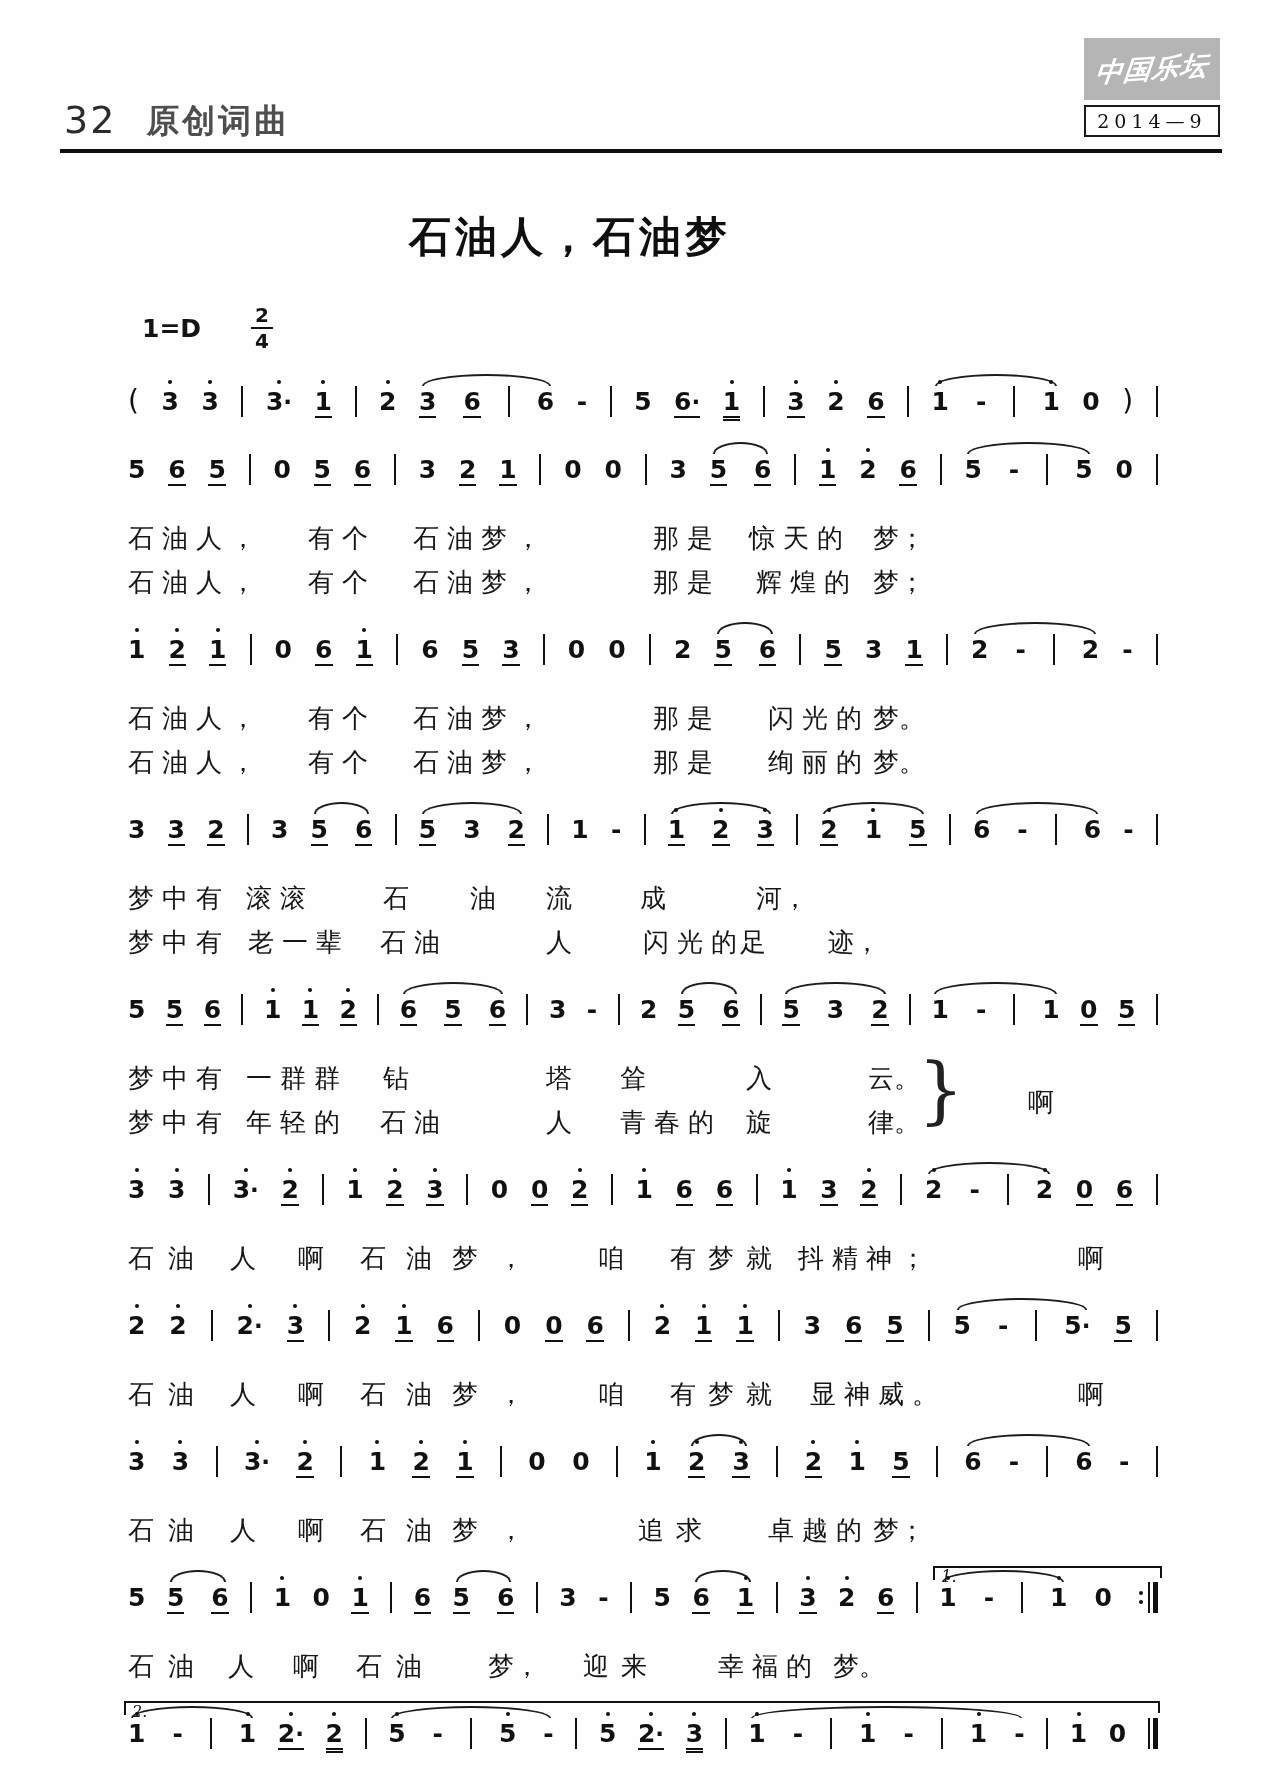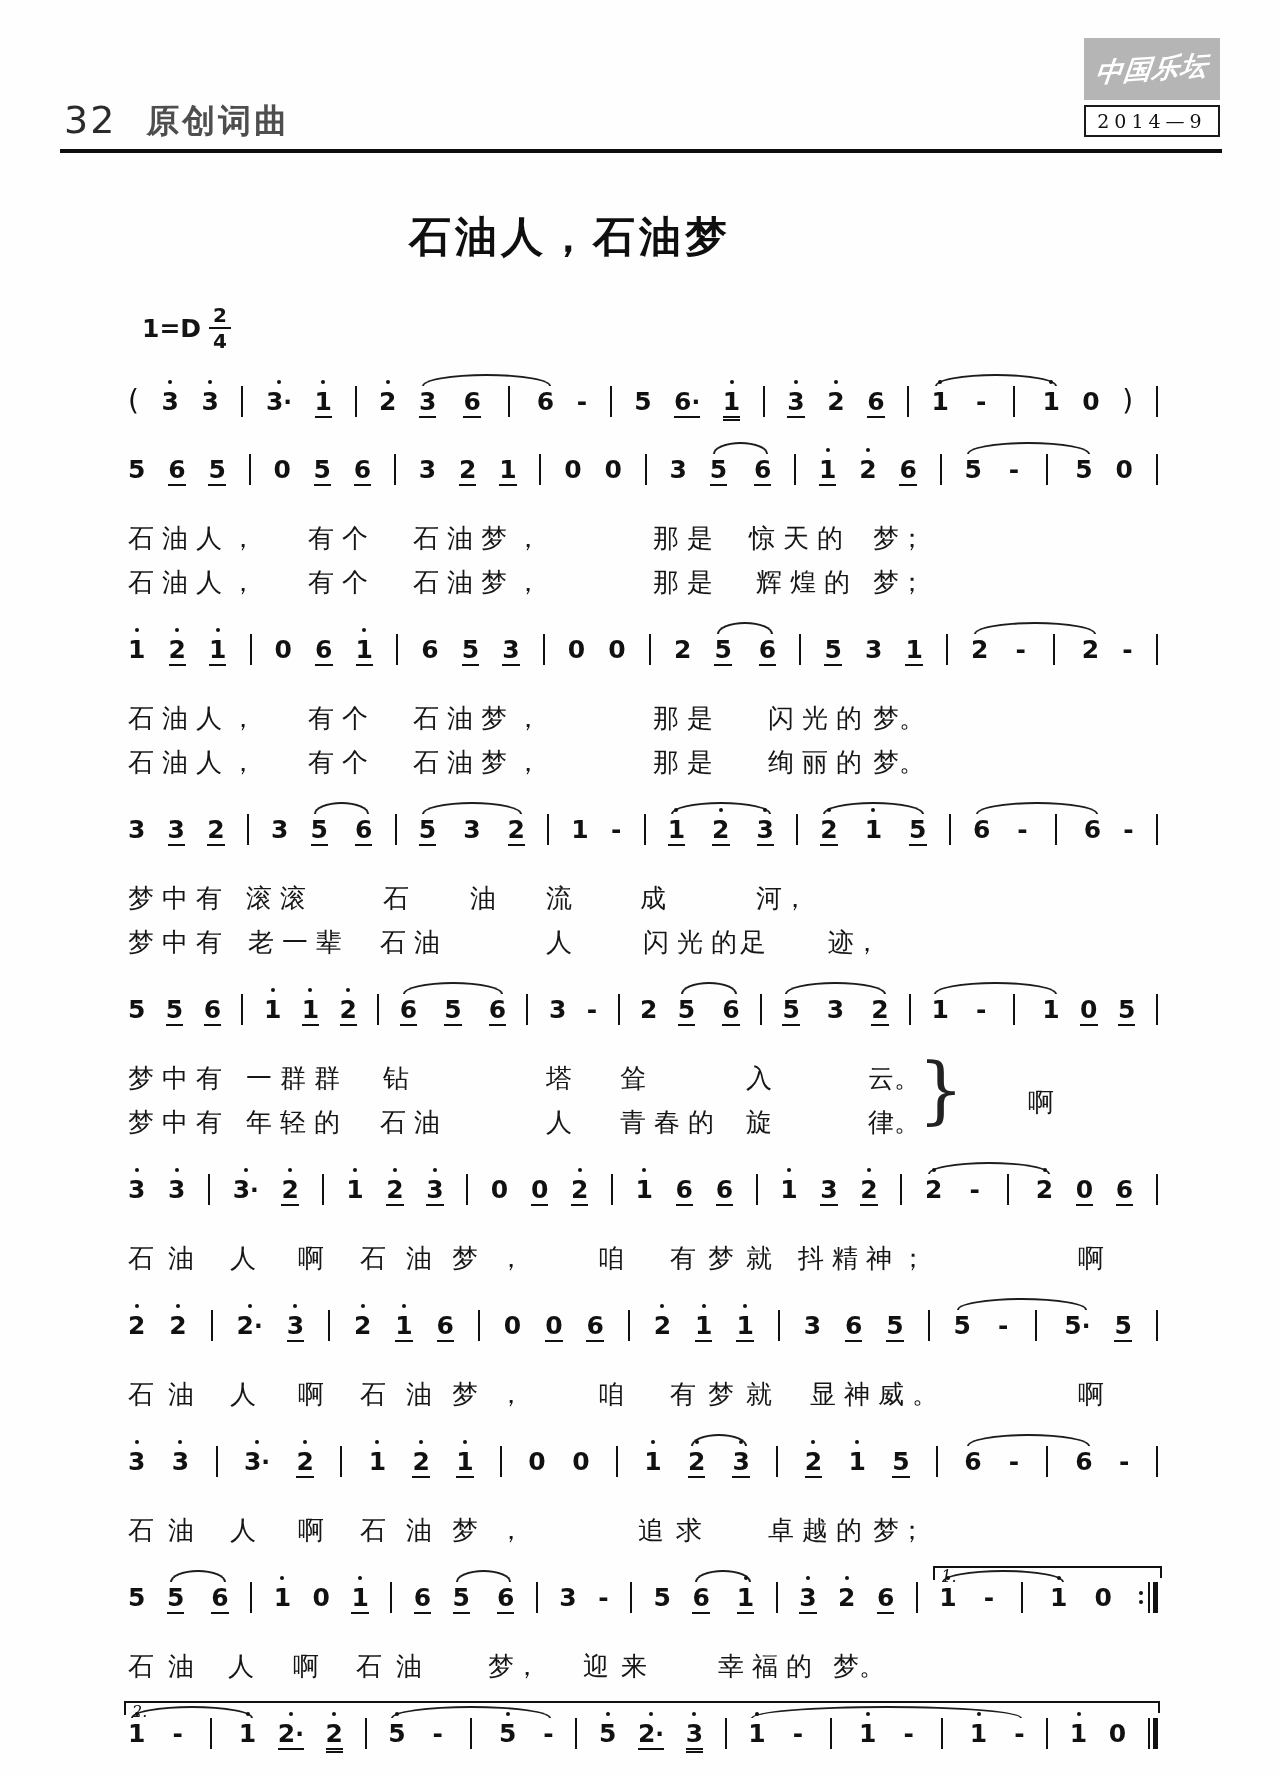--- a/index.html
+++ b/index.html
@@ -29,21 +29,21 @@
     font-size:19px;letter-spacing:5px;color:#111;
   }
   .rule{border:none;border-top:4px solid #0e0e0e;margin:10px 58px 0 60px;}
   
   .title{
     width:1140px;text-align:center;margin-top:56px;
     font-family:"DejaVu Serif","Liberation Serif",serif;
     font-size:42px;font-weight:700;letter-spacing:4px;color:#0f0f0f;
   }
   .meta{margin:40px 0 0 142px;width:1016px;position:relative;}
-  .keysig{font-size:25px;font-weight:700;display:flex;align-items:center;}
+  .keysig{font-size:25px;font-weight:700;display:flex;align-items:center;gap:42px;}
   .frac{display:inline-flex;flex-direction:column;align-items:center;margin-left:8px;font-size:20px;font-weight:700;line-height:1;}
   .frac .ftop{border-bottom:2px solid #111;padding:0 4px 2px;}
   .frac .fbot{padding-top:2px;}
   .temporow{position:relative;margin-top:16px;font-size:22px;font-weight:700;color:#1b1b1b;}
   .expr{margin-left:28px;}
   .credit{position:absolute;right:168px;top:0;font-weight:400;font-family:"DejaVu Serif","Liberation Serif",serif;font-size:23px;letter-spacing:2px;}
   
   .score{width:1030px;margin:18px 0 0 128px;}
   .sys{padding-top:20px;margin-bottom:12px;}
   .nrow{display:flex;justify-content:space-between;align-items:flex-start;height:36px;position:relative;}

